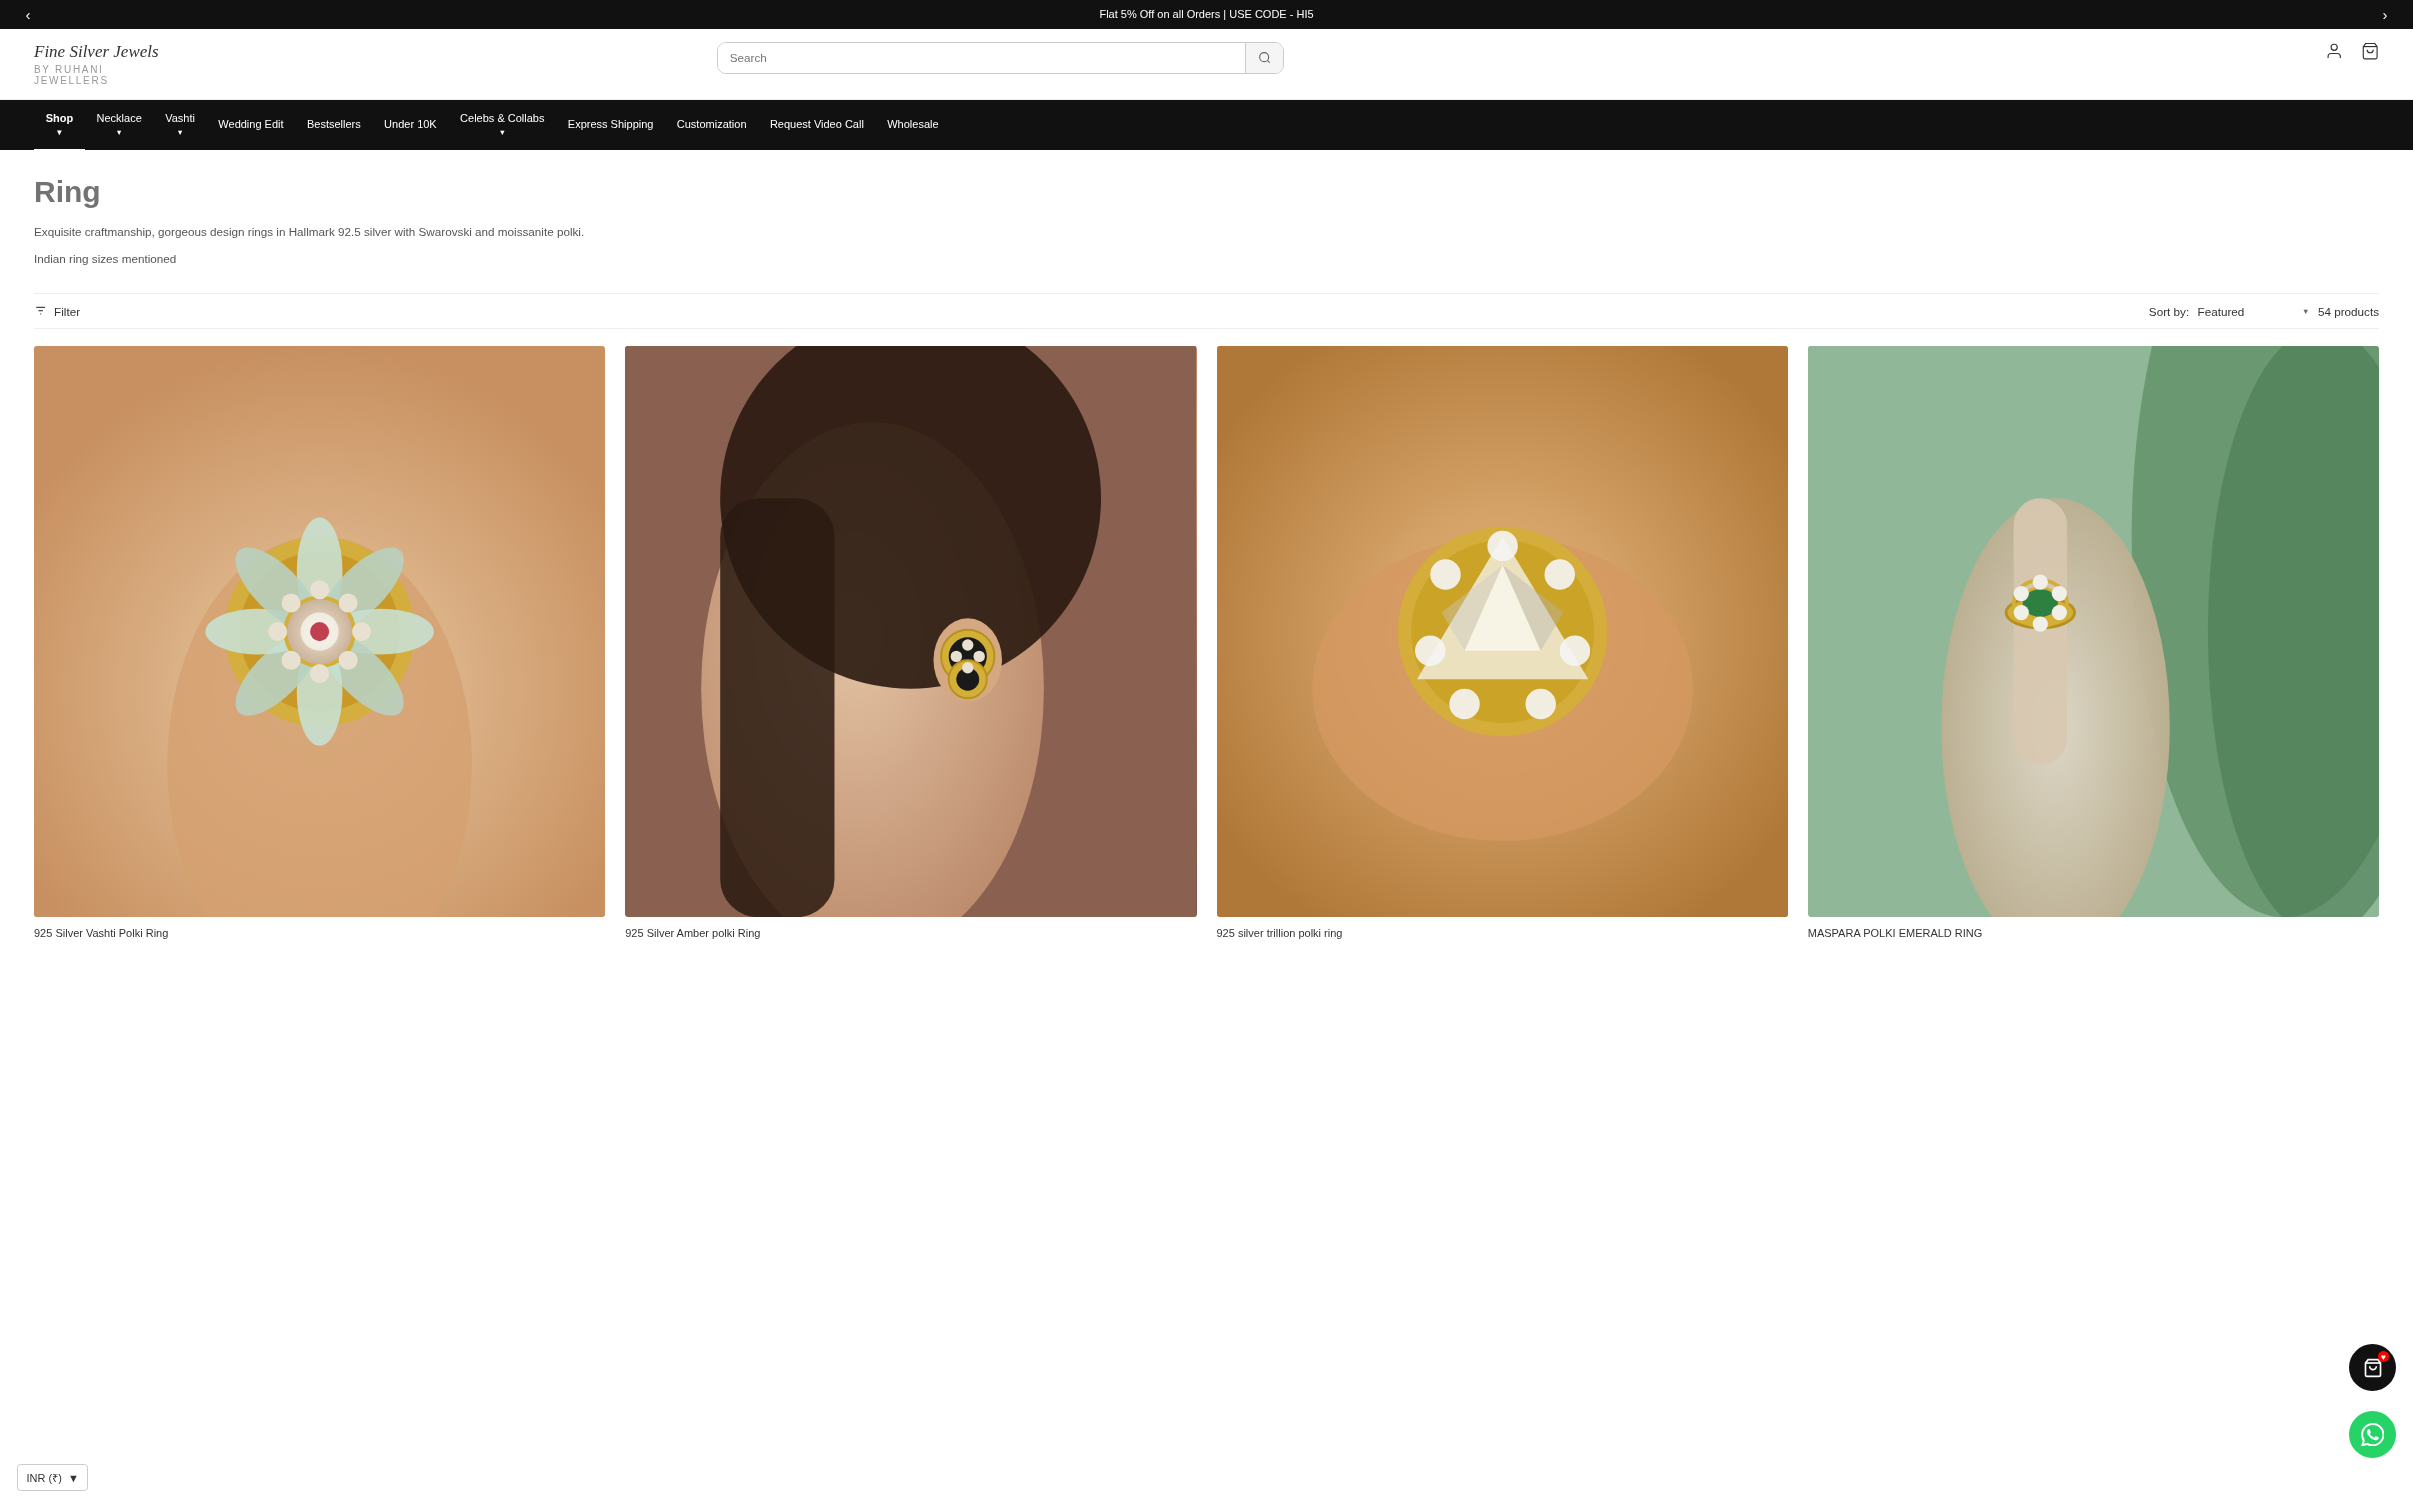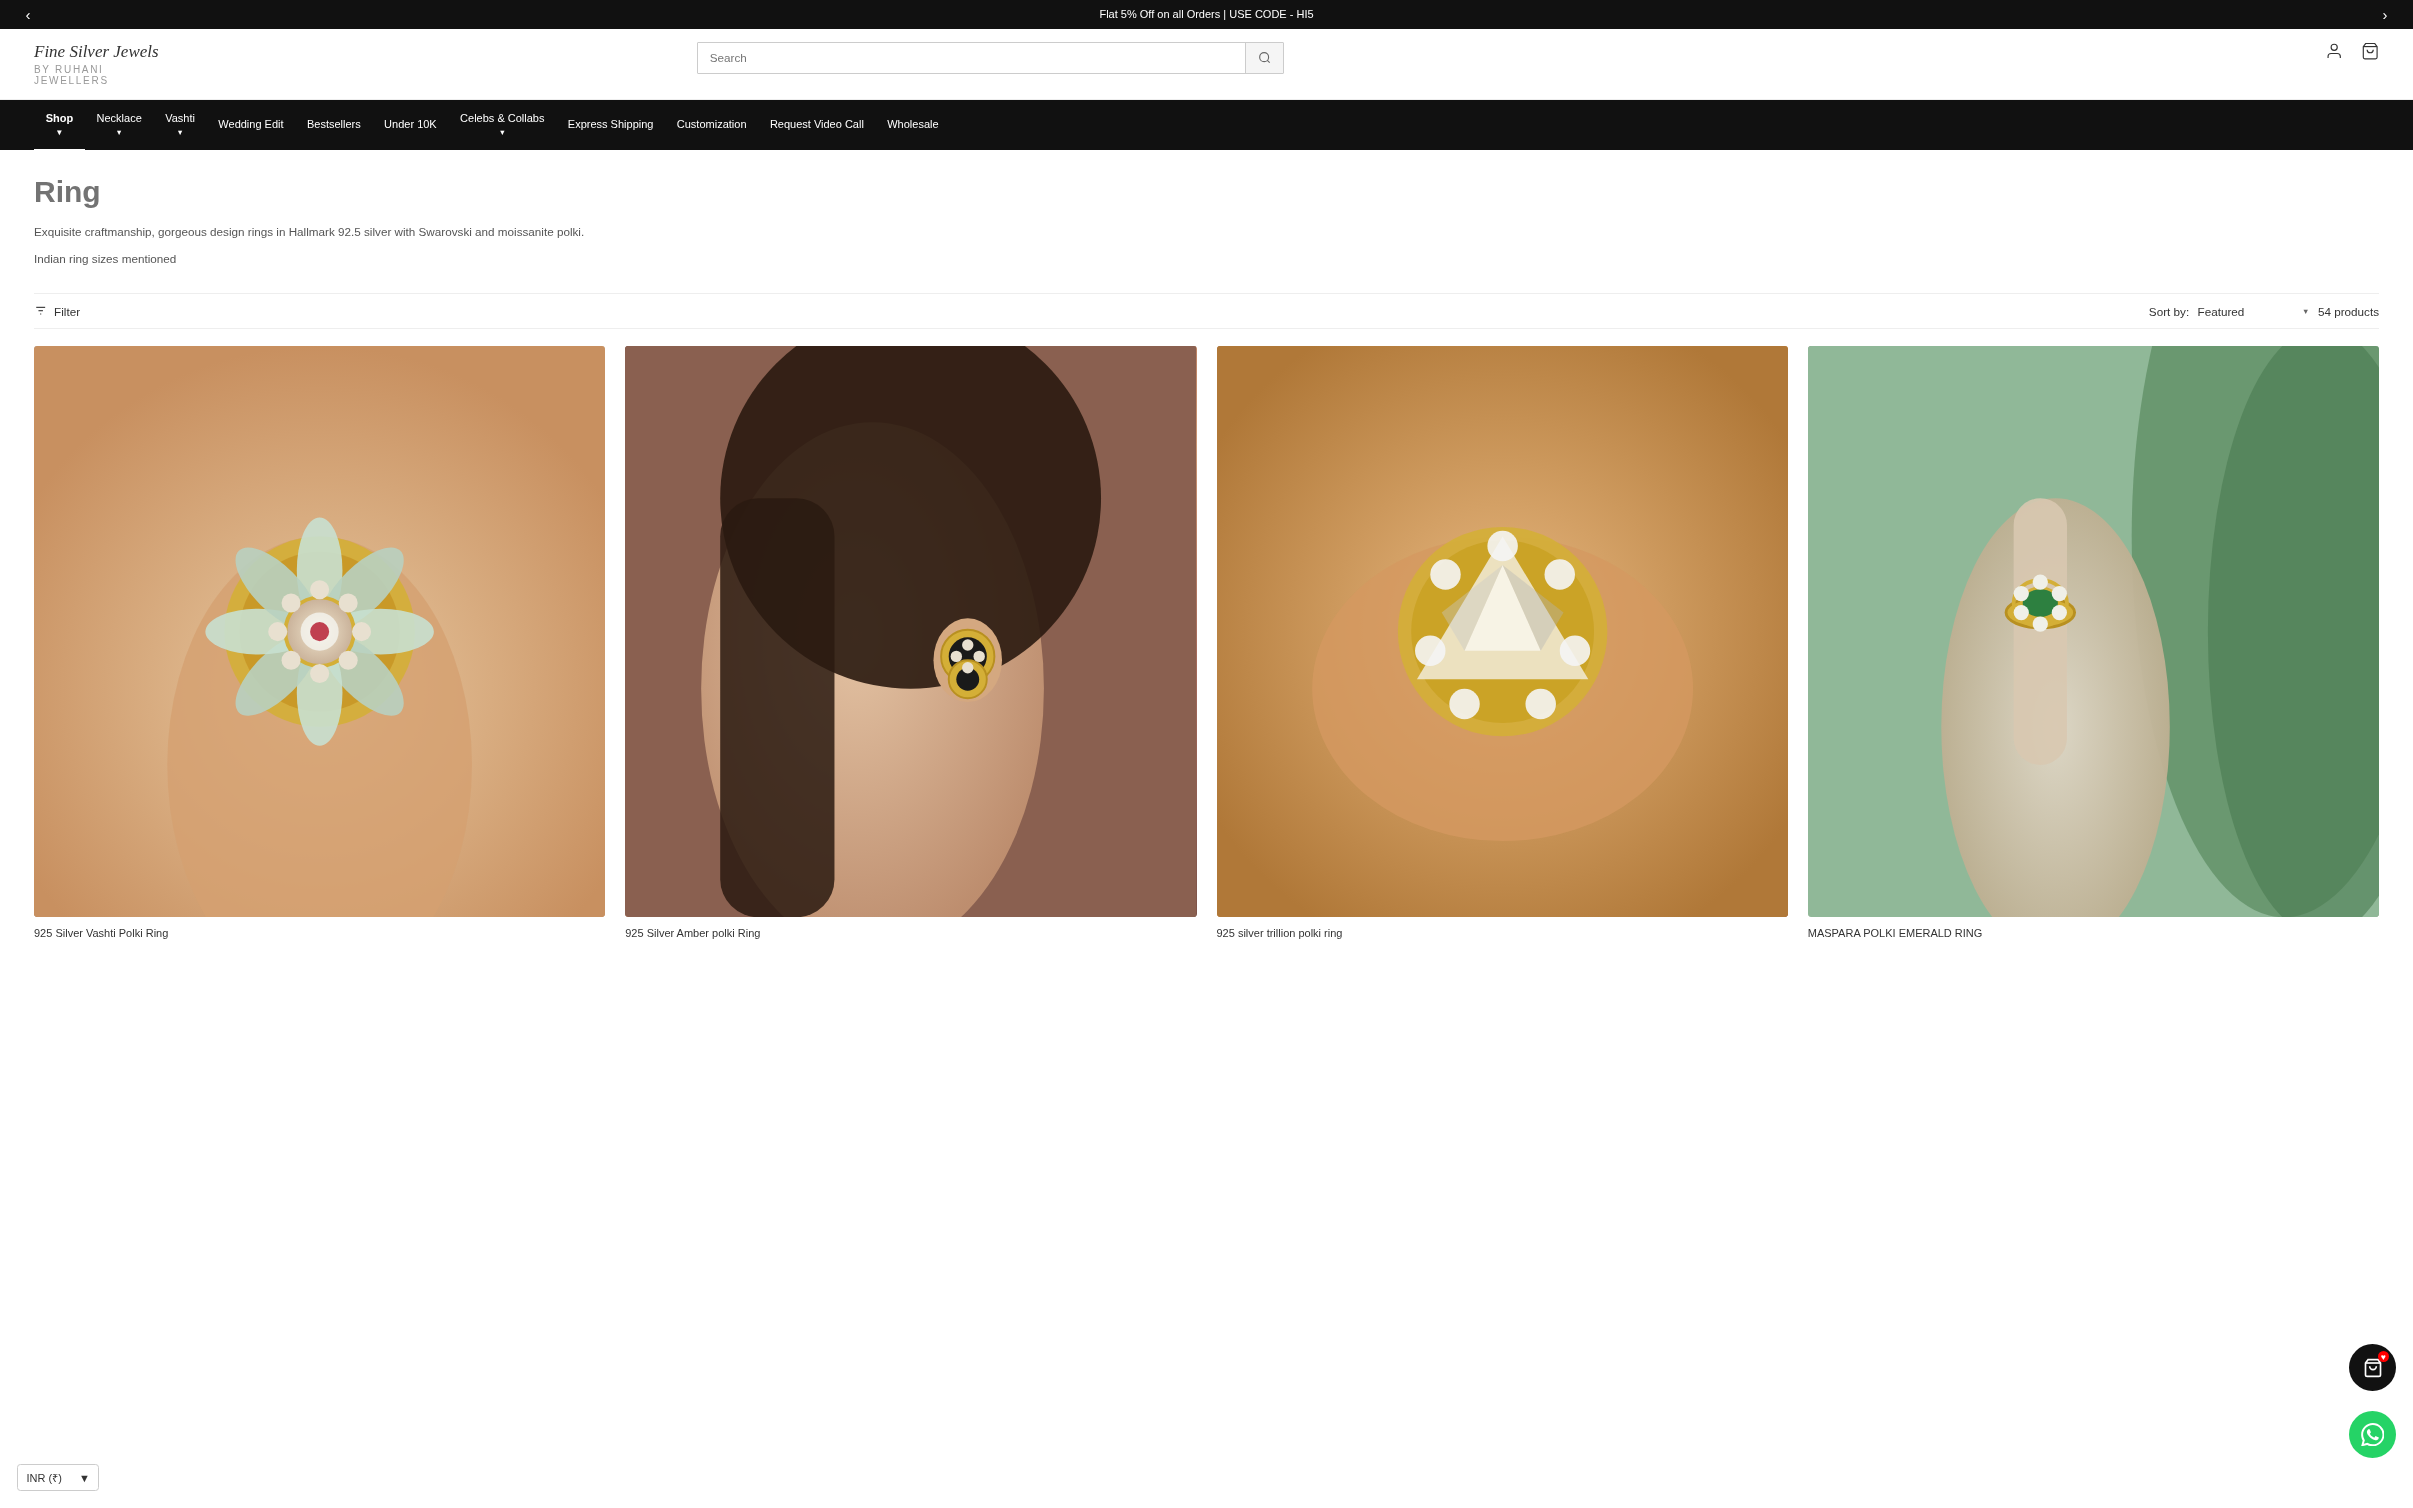--- a/index.html
+++ b/index.html
@@ -57,22 +57,23 @@
       margin-top: 1.7px;
     }
     .search-container {
       flex: 1;
       max-width: 587px;
       margin: 0 auto;
     }
     .search-box {
       display: flex;
       border: 0.8px solid #ccc;
-      border-radius: 1px;
+      border-radius: 9px;
       overflow: hidden;
+      margin-left: 20px;
     }
     .search-input {
       flex: 1;
       padding: 8.4px 11.7px;
       border: none;
       outline: none;
       font-size: 11.7px;
       color: #666;
     }
     .search-button {
@@ -224,21 +225,21 @@
       bottom: 17px;
       left: 17px;
       background: #fff;
       border: 0.8px solid #ccc;
       border-radius: 3.4px;
       padding: 5px 8.4px;
       font-size: 11px;
       cursor: pointer;
       display: flex;
       align-items: center;
-      gap: 17px;
+      gap: 6px;
       z-index: 100;
     }
 
     
     .cart-float {
       position: fixed;
       bottom: 117px;
       right: 17px;
       background: #111;
       color: #fff;

